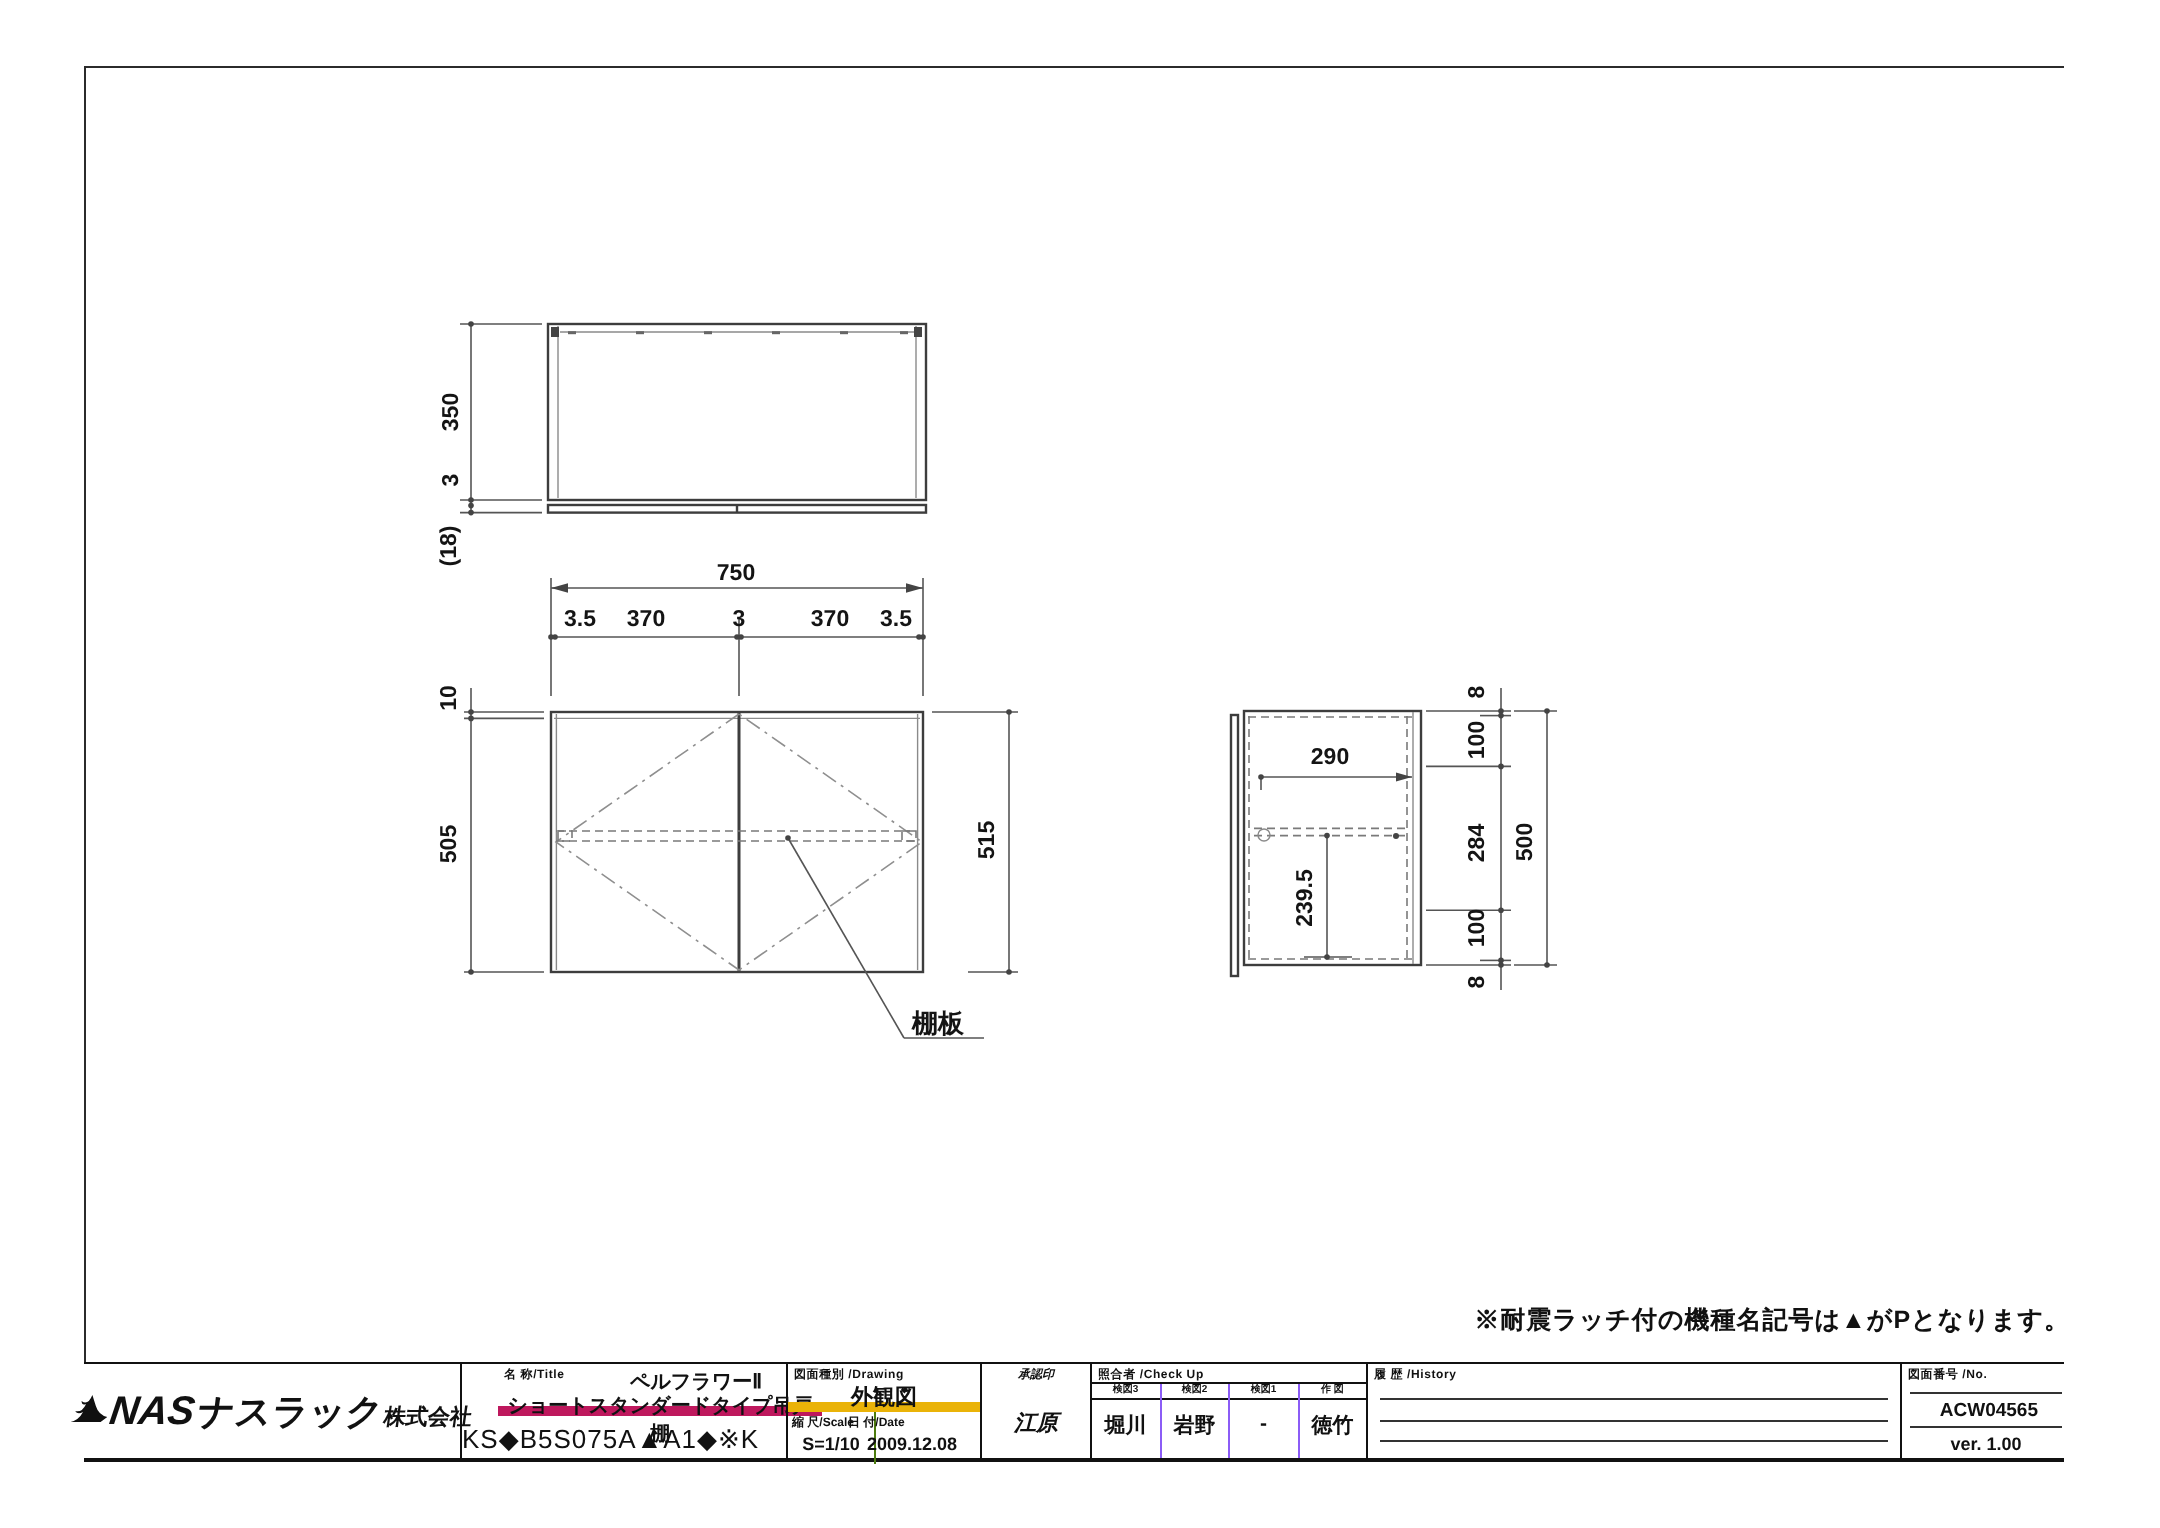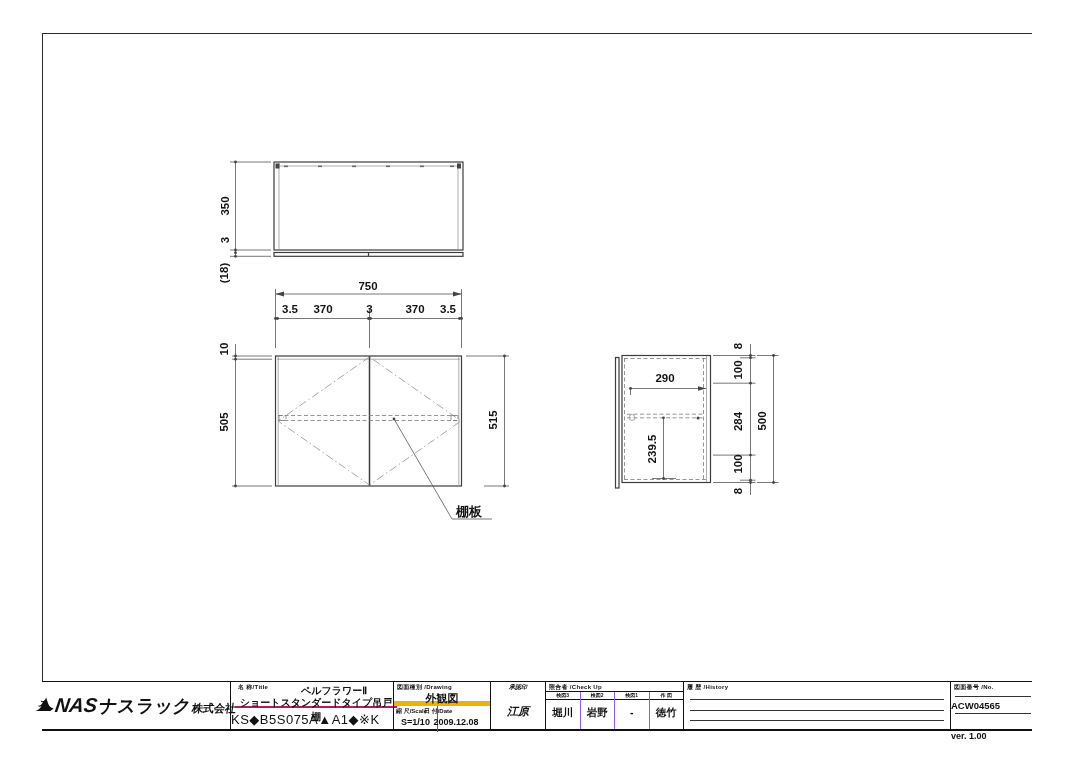--- a/index.html
+++ b/index.html
@@ -29,21 +29,21 @@
   .cell-label{position:absolute;left:3px;top:1px;font-size:6px;font-weight:bold;
               white-space:nowrap;letter-spacing:0.3px;}
   
   .logo-cell{left:0;width:188px;display:flex;align-items:center;justify-content:center;border-left:none;}
   .logo-wrap{display:flex;align-items:baseline;white-space:nowrap;transform:skewX(-8deg);}
   .logo-nas{font-size:20px;font-weight:bold;font-style:italic;letter-spacing:0px;}
   .logo-jp{font-size:18px;font-weight:bold;margin-left:2px;}
   .logo-suffix{font-size:11px;font-weight:bold;margin-left:1px;}
   
   .title-cell{left:188px;width:163px;}
-  .title-top{position:absolute;left:4px;top:0;width:100%;height:26px;border-bottom:2px solid #be185d;box-sizing:border-box;}
+  .title-top{position:absolute;left:18px;top:0;width:100%;height:26px;border-bottom:5px solid #be185d;box-sizing:border-box;}
   .title-line1{position:absolute;left:36px;right:0;top:2px;text-align:center;font-size:10px;font-weight:bold;}
   .title-line2{position:absolute;left:0;right:0;top:14px;text-align:center;font-size:10px;font-weight:bold;}
   .title-model{position:absolute;left:0;right:0;top:30px;text-align:left;font-size:13px;
                font-weight:normal;letter-spacing:0.5px;}
   
   .drawing-cell{left:351px;width:97px;}
   .drawing-top{position:absolute;left:0;top:0;width:100%;height:24px;border-bottom:5px solid #eab308;box-sizing:border-box;}
   .drawing-value{position:absolute;left:0;right:0;top:9px;text-align:center;font-size:11px;font-weight:bold;}
   .scale-box{position:absolute;left:0;top:24px;width:44px;height:26px;border-right:1px solid #4d7c0f;box-sizing:border-box;}
   .date-box{position:absolute;left:28px;top:24px;right:0;height:26px;}
@@ -61,22 +61,22 @@
   .check-col:first-child{border-left:none;}
   .check-sub{height:7px;border-bottom:1px solid #111;font-size:5px;font-weight:bold;
              text-align:center;line-height:7px;}
   .check-val{position:absolute;left:0;right:0;top:14px;text-align:center;font-size:10.5px;font-weight:bold;}
   
   .history-cell{left:641px;width:267px;}
   .hline{position:absolute;left:6px;right:6px;height:0;border-top:1px solid #333;}
   
   .no-cell{left:908px;width:85px;}
   .no-line{position:absolute;left:4px;right:4px;height:0;border-top:1px solid #333;}
-  .no-value{position:absolute;left:0;right:16px;top:18px;text-align:left;font-size:9.5px;font-weight:bold;}
-  .no-version{position:absolute;left:0;right:0;top:49px;font-size:9px;font-weight:bold;}
+  .no-value{position:absolute;left:0;right:16px;top:18px;text-align:right;font-size:9.5px;font-weight:bold;}
+  .no-version{position:absolute;left:0;right:0;top:35px;text-align:center;font-size:9px;font-weight:bold;}
 </style>
 </head>
 <body>
 
 <div class="sheet">
   <div class="border-frame"></div>
 
   <svg width="1080" height="680" viewBox="0 0 1080 680">
 
     <g>
@@ -218,20 +218,21 @@
       <text class="dimtxt" text-anchor="middle" transform="translate(742 491) rotate(-90)">8</text>
       <line x1="757" y1="355.5" x2="778.5" y2="355.5" class="dim"></line>
       <line x1="757" y1="482.5" x2="778.5" y2="482.5" class="dim"></line>
       <line x1="773.5" y1="355.5" x2="773.5" y2="482.5" class="dim"></line>
       <circle cx="773.5" cy="355.5" r="1.4" class="dot"></circle>
       <circle cx="773.5" cy="482.5" r="1.4" class="dot"></circle>
       <text class="dimtxt" text-anchor="middle" transform="translate(766 421) rotate(-90)">500</text>
     </g>
   </svg>
 
+  <div class="note">※耐震ラッチ付の機種名記号は▲がPとなります。</div>
 
   <div class="titleblock">
 
     <div class="cell logo-cell">
       <div class="logo-wrap">
         <svg width="20" height="18" viewBox="0 0 20 18" style="position:relative;top:2px">
           <path d="M1 15 Q5 14 6.5 10 Q4 11.5 2.5 9.5 Q6 10.5 7.5 6 Q5.5 7 5 4.5 Q8.5 7 10 1.5 L12.5 7 Q14.5 11.5 19 12.5 L16 15 Z" fill="#101010"></path>
         </svg>
         <span class="logo-nas">NAS</span>
         <span class="logo-jp">ナスラック</span>

